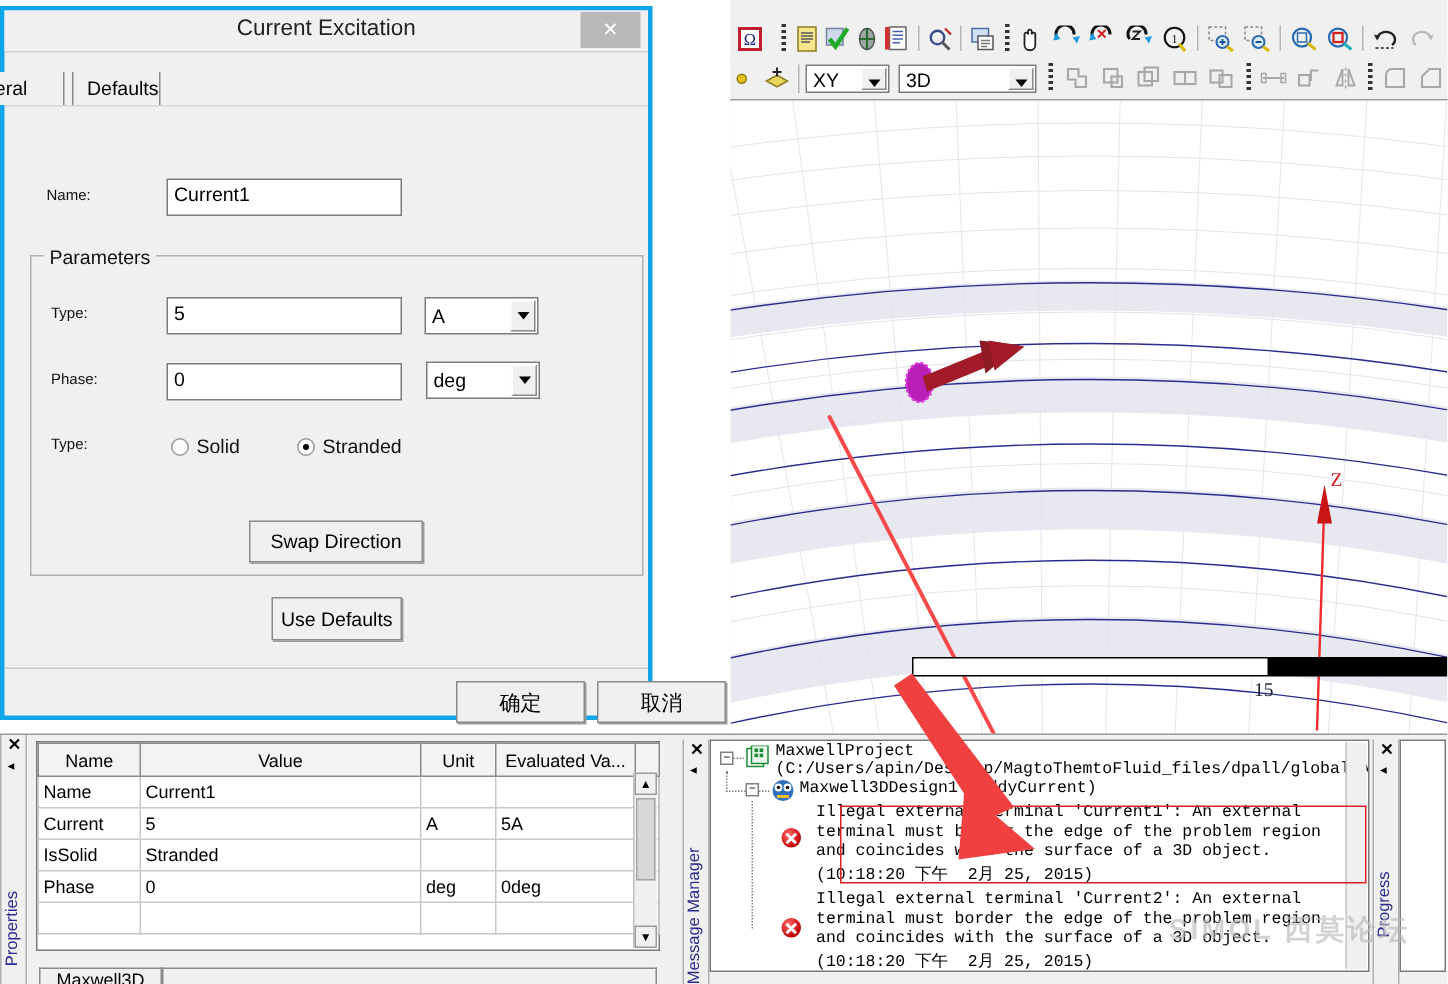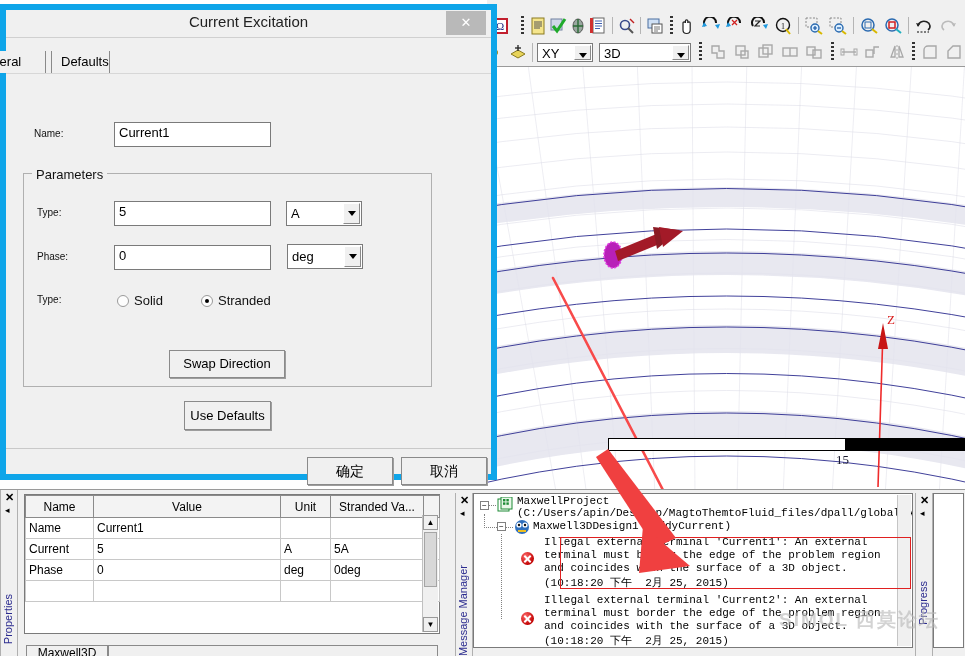--- a/index.html
+++ b/index.html
@@ -32,22 +32,22 @@
   #vp-inner{position:absolute;inset:0;}
 
   #scalebar{position:absolute;left:121px;top:371px;width:357px;height:13px;}
   #scalebar .white{position:absolute;left:0;top:0;width:238px;height:13px;
      background:#fff;border:1px solid #000;box-sizing:border-box;}
   #scalebar .black{position:absolute;left:238px;top:0;width:119px;height:13px;
      background:#000;}
   .sb-lab{position:absolute;font-family:"Liberation Serif",serif;font-size:13px;color:#1a1a2e;}
 
   
-  #dialog{left:0;top:4px;width:497px;height:476px;background:#f0f0f0;
-     border:6px solid #0ea5e9;box-sizing:border-box;}
+  #dialog{left:0;top:4px;width:435px;height:476px;background:#f0f0f0;
+     border:3px solid #0ea5e9;box-sizing:border-box;}
   #dlg-title{position:absolute;left:0;top:0;width:100%;height:27px;background:#f0f0f0;}
   #dlg-title-text{position:absolute;left:0;right:0;top:3px;text-align:center;
      font-size:15px;color:#222;font-family:"Liberation Sans",sans-serif;}
   #dlg-close{position:absolute;right:5px;top:1px;width:40px;height:24px;
      background:#b9b9b9;color:#fff;font-size:13px;text-align:center;line-height:24px;cursor:default;}
   #dlg-sep{position:absolute;left:0;top:27px;width:100%;height:1px;background:#d0d0d0;}
 
   .tabstrip{position:absolute;left:-40px;top:41px;}
   .tab{position:absolute;top:0;height:22px;line-height:22px;padding:0 9px;
      font-size:13px;background:#f0f0f0;border-left:1px solid #8a8a8a;
@@ -520,37 +520,44 @@
           <col style="width:187px">
           <col style="width:50px">
           <col style="width:93px">
           <col style="width:16px">
         </colgroup>
       <thead>
         <tr>
           <th>Name</th>
           <th>Value</th>
           <th>Unit</th>
-          <th>Stranded Va...</th>
+          <th>Evaluated Va...</th>
           <th></th>
         </tr>
       </thead>
       <tbody>
         <tr>
           <td>Name</td>
           <td>Current1</td>
           <td></td>
           <td></td>
           <td></td>
         </tr>
         <tr>
           <td>Current</td>
           <td>5</td>
           <td>A</td>
           <td>5A</td>
+          <td></td>
+        </tr>
+        <tr>
+          <td>IsSolid</td>
+          <td>Stranded</td>
+          <td></td>
+          <td></td>
           <td></td>
         </tr>
         <tr>
           <td>Phase</td>
           <td>0</td>
           <td>deg</td>
           <td>0deg</td>
           <td></td>
         </tr>
         <tr>

